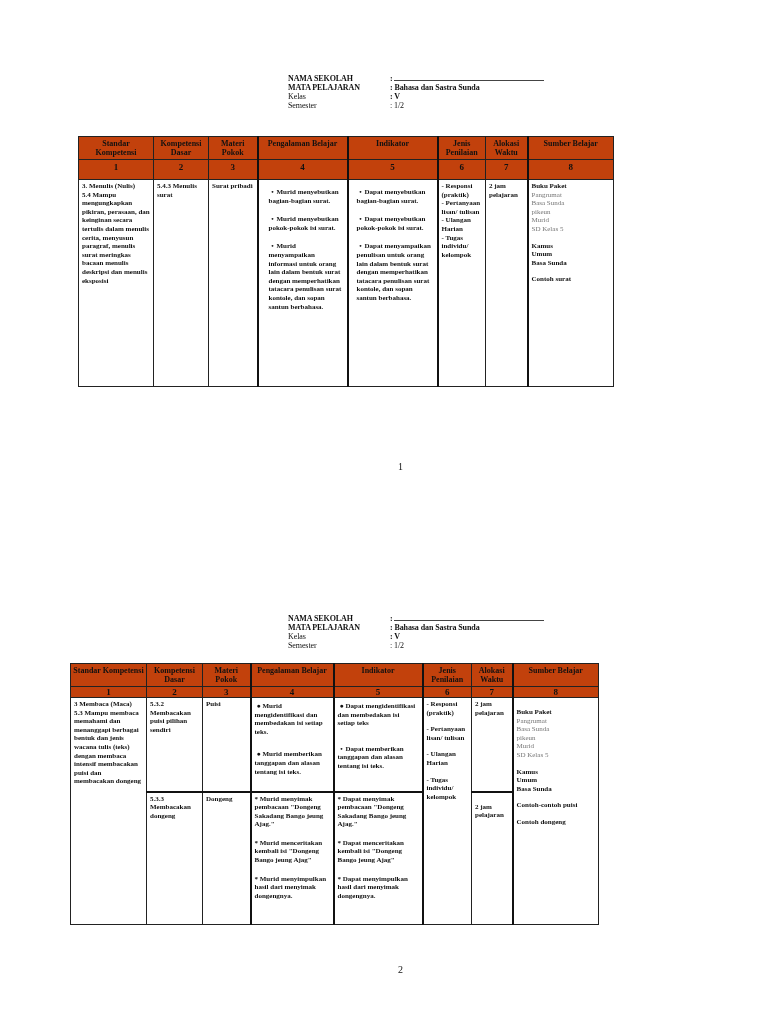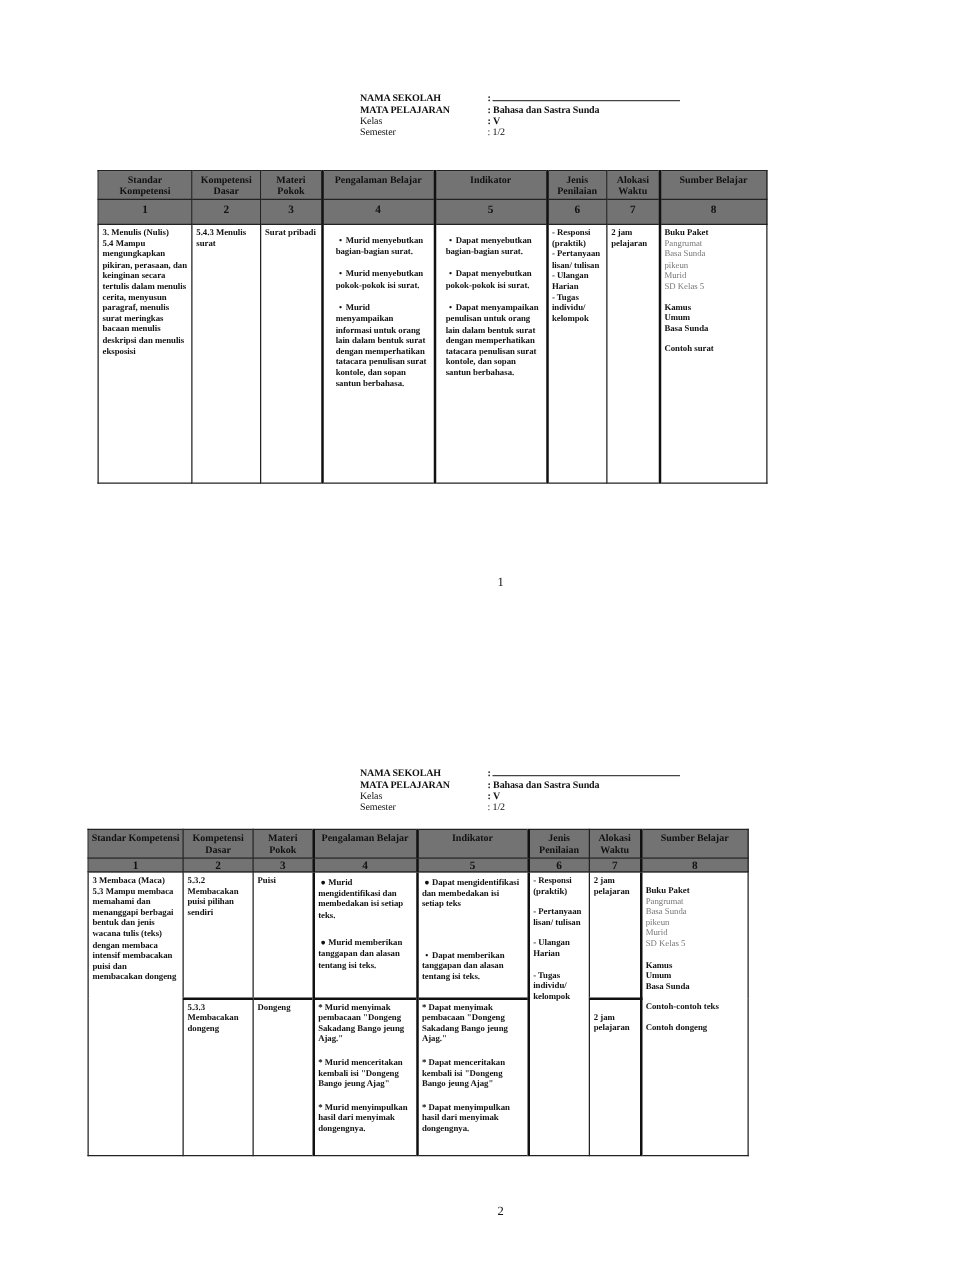--- a/index.html
+++ b/index.html
@@ -10,21 +10,21 @@
   .abs { position:absolute; }
   .info { font-size:8px; line-height:9px; font-weight:bold; letter-spacing:-0.1px; }
   .info .lbl { position:absolute; left:10px; white-space:nowrap; }
   .info .val { position:absolute; left:112px; white-space:nowrap; font-weight:bold; }
   .info .dots { display:inline-block; width:150px; border-bottom:1px solid #444; height:6px; vertical-align:top; }
 
   table.rpp { position:absolute; border-collapse:collapse; table-layout:fixed; font-size:7px; line-height:8.6px; }
   table.rpp td, table.rpp th {
     border:1.5px solid #222; vertical-align:top; padding:2px 3px; font-weight:bold;
   }
-  table.rpp th { background:#737373; text-align:center; font-size:8px; line-height:9px; padding:2px 2px; }
+  table.rpp th { background:#c2410c; text-align:center; font-size:8px; line-height:9px; padding:2px 2px; }
   table.rpp th.num { font-size:9px; line-height:10px; }
   table.rpp .thick-l { border-left:2.5px solid #111; }
   .bul { margin:0 0 10px 0; }
   .bul-dot { display:inline-block; width:8px; text-align:center; }
   .ital { color:#777; font-weight:normal; }
   .gap { height:8px; }
   .pg { font-size:10px; font-family:"Liberation Serif", serif; }
 </style>
 </head>
 <body>
@@ -164,21 +164,21 @@
       <div>3 Membaca (Maca)</div>
       <div>5.3 Mampu membaca memahami dan menanggapi berbagai bentuk dan jenis wacana tulis (teks) dengan membaca intensif membacakan puisi dan membacakan dongeng</div>
     </td>
     <td>5.3.2 Membacakan puisi pilihan sendiri</td>
     <td>Puisi</td>
     <td class="thick-l" style="padding-top:4px">
       <div class="bul" style="margin-bottom:14px"><span class="bul-dot">●</span><span>Murid mengidentifikasi dan membedakan isi setiap teks.</span></div>
       <div class="bul"><span class="bul-dot">●</span><span>Murid memberikan tanggapan dan alasan tentang isi teks.</span></div>
     </td>
     <td class="thick-l" style="padding-top:4px">
-      <div class="bul" style="margin-bottom:32px"><span class="bul-dot">●</span><span>Dapat mengidentifikasi dan membedakan isi setiap teks</span></div>
+      <div class="bul" style="margin-bottom:17px"><span class="bul-dot">●</span><span>Dapat mengidentifikasi dan membedakan isi setiap teks</span></div>
       <div class="bul"><span class="bul-dot">•</span><span>Dapat memberikan tanggapan dan alasan tentang isi teks.</span></div>
     </td>
     <td class="thick-l" rowspan="2">
       <div style="margin-bottom:8px">- Responsi (praktik)</div>
       <div style="margin-bottom:8px">- Pertanyaan lisan/ tulisan</div>
       <div style="margin-bottom:8px">- Ulangan Harian</div>
       <div>- Tugas individu/ kelompok</div>
     </td>
     <td>2 jam pelajaran</td>
     <td class="thick-l" rowspan="2" style="padding-top:10px">
@@ -186,21 +186,21 @@
       <div class="ital">Pangrumat</div>
       <div class="ital">Basa Sunda</div>
       <div class="ital">pikeun</div>
       <div class="ital">Murid</div>
       <div class="ital">SD Kelas 5</div>
       <div class="gap"></div>
       <div>Kamus</div>
       <div>Umum</div>
       <div>Basa Sunda</div>
       <div class="gap"></div>
-      <div>Contoh-contoh teks</div>
+      <div>Contoh-contoh puisi</div>
       <div class="gap"></div>
       <div>Contoh dongeng</div>
     </td>
   </tr>
   <tr>
     <td style="border-top:2.5px solid #111">5.3.3 Membacakan dongeng</td>
     <td style="border-top:2.5px solid #111">Dongeng</td>
     <td class="thick-l" style="border-top:2.5px solid #111">
       <div class="bul"><span>* </span><span>Murid menyimak pembacaan "Dongeng Sakadang Bango jeung Ajag."</span></div>
       <div class="bul"><span>* </span><span>Murid menceritakan kembali isi "Dongeng Bango jeung Ajag"</span></div>

